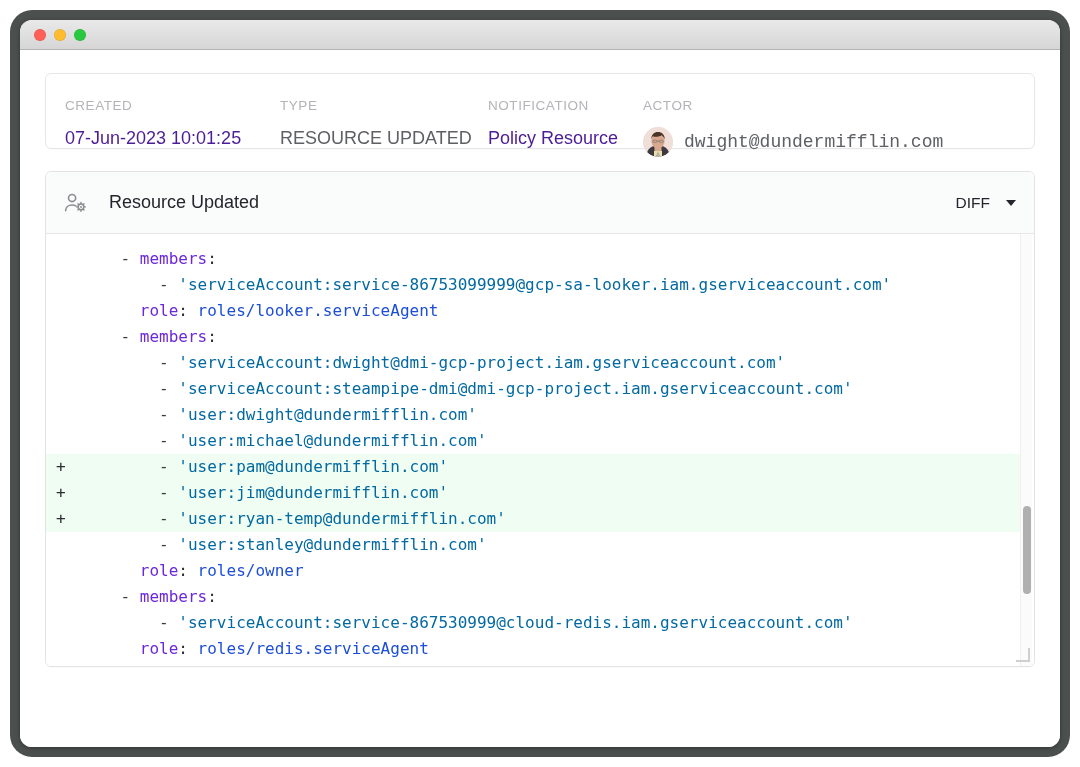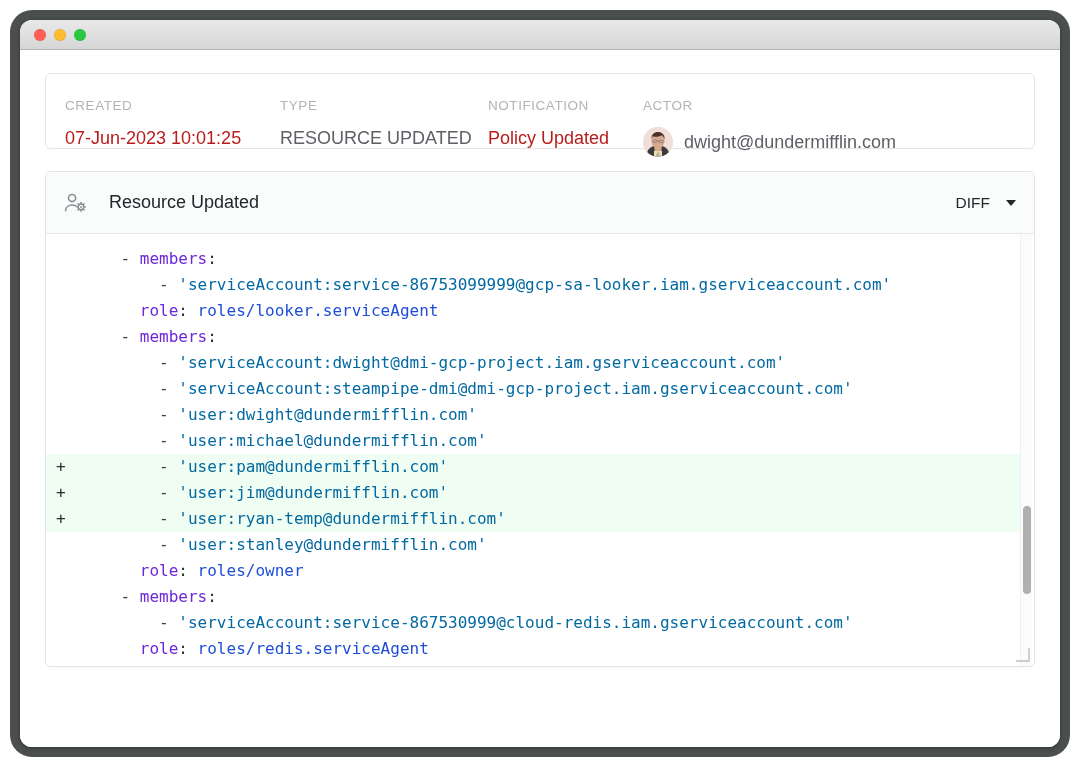--- a/index.html
+++ b/index.html
@@ -77,27 +77,27 @@
   .field-label {
     font-size: 13.5px;
     letter-spacing: .55px;
     color: #b3b4b8;
     text-transform: uppercase;
     margin-bottom: 14px;
     white-space: nowrap;
   }
   .field-value {
     font-size: 18px;
-    color: #b91c1c;
+    color: #4c1d95;
     white-space: nowrap;
     line-height: 22px;
   }
   .field-value.muted { color: #5e6065; }
 
-  .actor-row { display: flex; align-items: center; gap: 11px; }
+  .actor-row { display: flex; align-items: center; gap: 11px; font-family: Liberation Mono, monospace; }
   .avatar {
     width: 30px; height: 30px;
     border-radius: 50%;
     overflow: hidden;
     flex: 0 0 30px;
     background: #f2dcd6;
     position: relative;
   }
   .avatar svg { display: block; width: 30px; height: 30px; }
   .actor-email { font-size: 18px; color: #5e6065; white-space: nowrap; }
@@ -235,21 +235,21 @@
           <span class="field-value">07-Jun-2023 10:01:25</span>
         </div>
 
         <div class="field type">
           <span class="field-label">TYPE</span>
           <span class="field-value muted">RESOURCE UPDATED</span>
         </div>
 
         <div class="field notification">
           <span class="field-label">NOTIFICATION</span>
-          <span class="field-value">Policy Updated</span>
+          <span class="field-value">Policy Resource</span>
         </div>
 
         <div class="field actor">
           <span class="field-label">ACTOR</span>
           <div class="actor-row">
             <span class="avatar">
               <svg viewBox="0 0 30 30" xmlns="http://www.w3.org/2000/svg" aria-hidden="true">
                 <defs>
                     <clipPath id="av">
                       <circle cx="15" cy="15" r="15"></circle>

